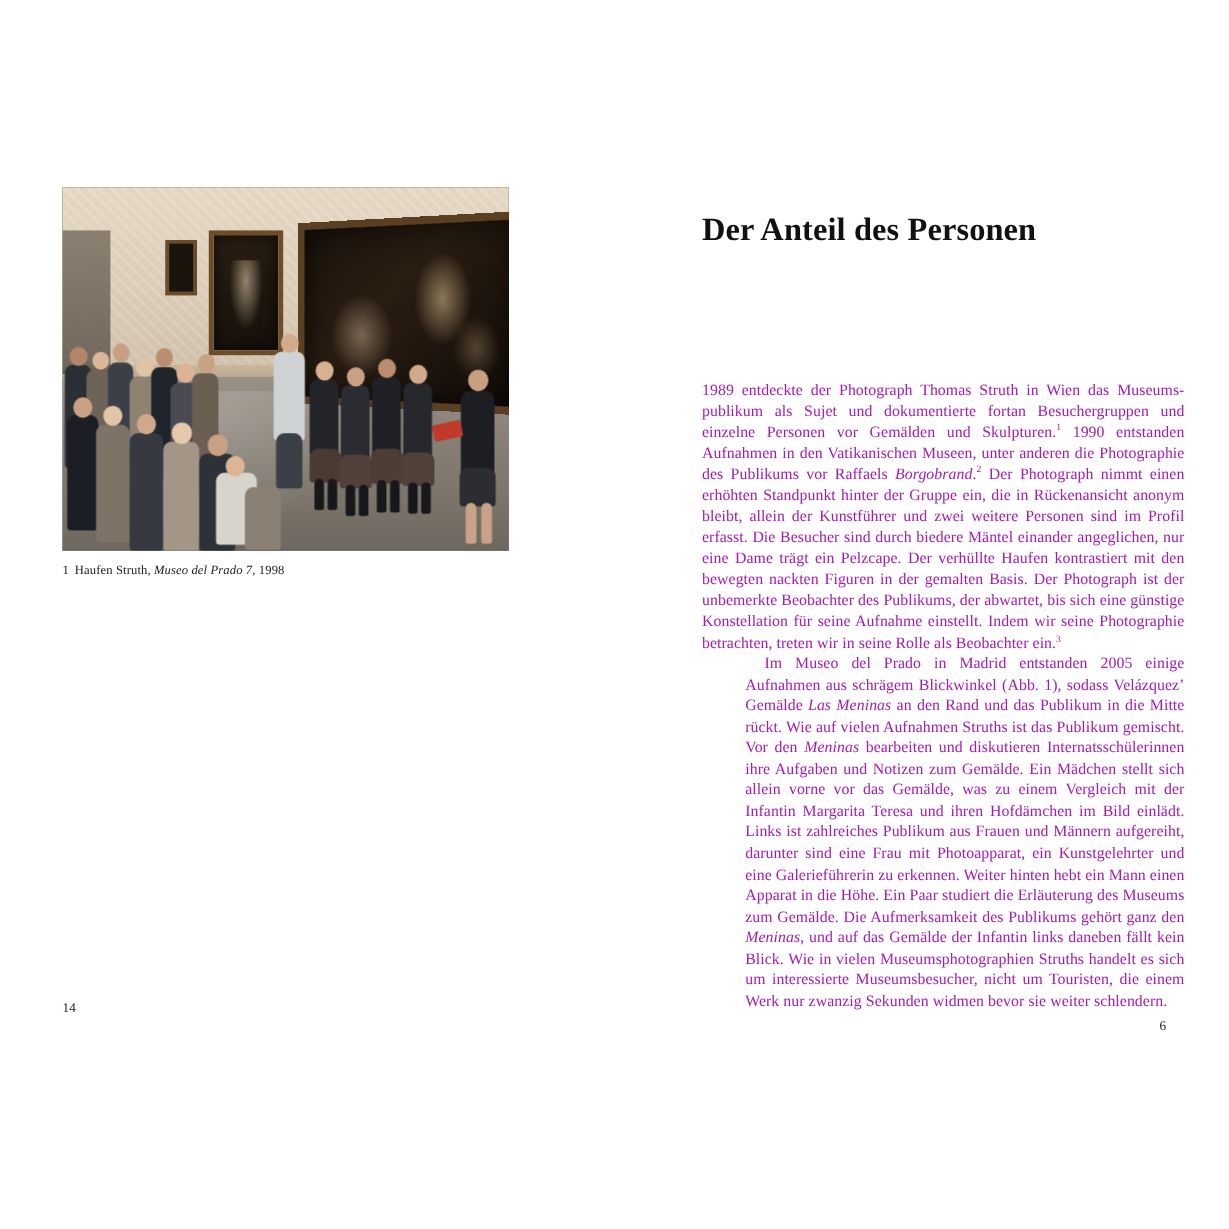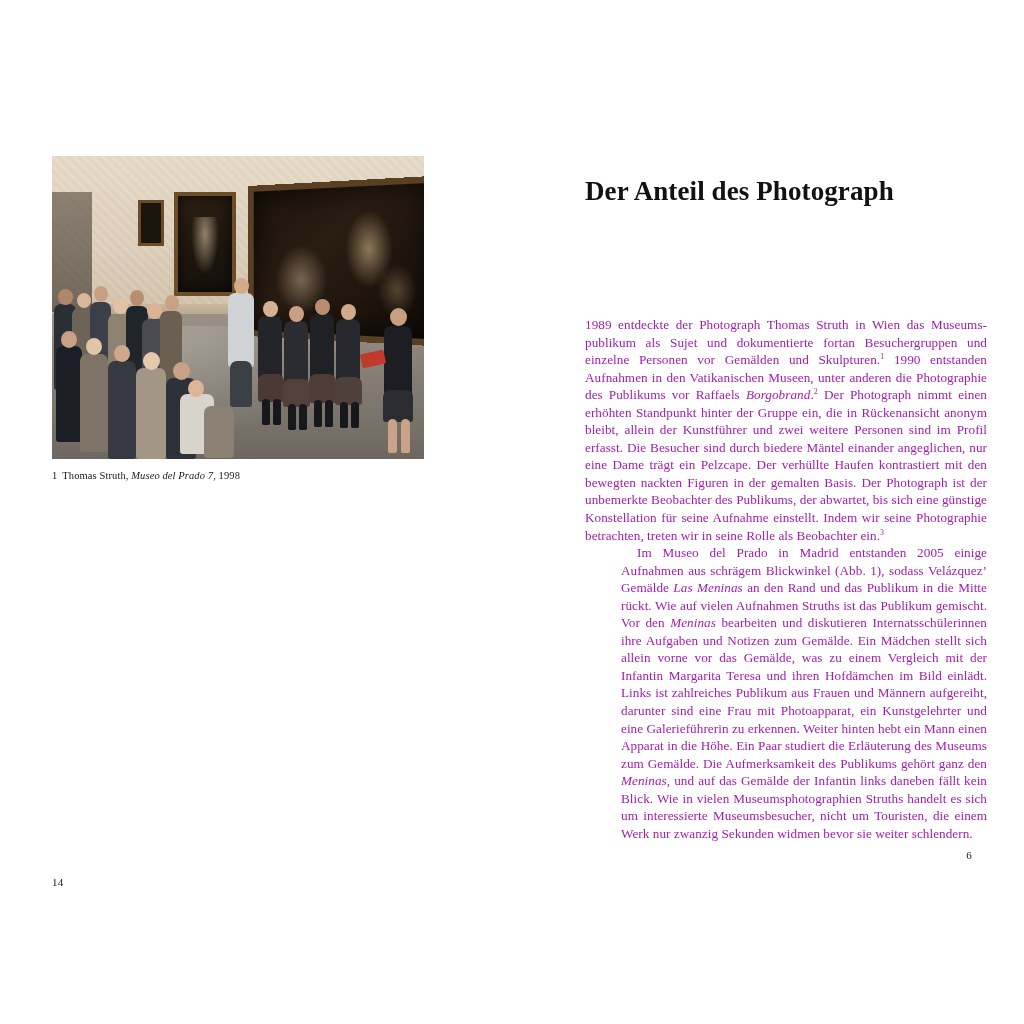--- a/index.html
+++ b/index.html
@@ -148,21 +148,21 @@
   }
   .caption-fig .num { margin-right: 5px; }
   .caption-fig em { font-style: italic; }
 
   .folio {
     position: absolute;
     font-size: 11px;
     color: #1a1a1a;
     letter-spacing: 0.3px;
   }
-  .folio-left { left: 52px; top: 876px; }
+  .folio-left { left: 52px; top: 834px; }
   .folio-right { right: 52px; top: 849px; }
 
   
   .page-right {
     position: absolute;
     left: 512px;
     top: 0;
     width: 512px;
     height: 1024px;
   }
@@ -283,29 +283,29 @@
           <div class="p" style="left:349px; top:263px; width:9px;  height:34px; background:#caa287;"></div>
           <div class="p" style="left:309px; top:196px; width:24px; height:14px; background:#c0392b; transform:rotate(-12deg); border-radius:2px;"></div>
 
           <div class="p" style="left:128px; top:238px; width:34px; height:60px; background:#d8d4cc;"></div>
           <div class="h" style="left:136px; top:224px; width:16px; height:17px; background:#dbb595;"></div>
           <div class="p" style="left:152px; top:250px; width:30px; height:52px; background:#8a8174;"></div>
         </div>
       </div>
 
       <figcaption class="caption-fig">
-        <span class="num">1</span><span>Thomas Struth</span>, <em>Museo del Prado 7</em>, <span>1998</span>
+        <span class="num">1</span><span>Haufen Struth</span>, <em>Museo del Prado 7</em>, <span>1998</span>
       </figcaption>
     </figure>
 
     <div class="folio folio-left">14</div>
   </div>
 
   <div class="page-right">
-    <h1 class="headline">Der Anteil des Photograph</h1>
+    <h1 class="headline">Der Anteil des Personen</h1>
     <div class="bodycol" id="bodycol">
         <p>1989 entdeckte der Photograph Thomas Struth in Wien das Museums­publikum als Sujet und dokumentierte fortan Besuchergruppen und einzelne Personen vor Gemälden und Skulpturen.<sup>1</sup> 1990 entstanden Aufnahmen in den Vatikanischen Museen, unter anderen die Photo­graphie des Publikums vor Raffaels <i>Borgobrand</i>.<sup>2</sup> Der Photograph nimmt einen erhöhten Standpunkt hinter der Gruppe ein, die in Rückenansicht anonym bleibt, allein der Kunstführer und zwei wei­tere Personen sind im Profil erfasst. Die Besucher sind durch biedere Mäntel einander angeglichen, nur eine Dame trägt ein Pelzcape. Der verhüllte Haufen kontrastiert mit den bewegten nackten Figuren in der gemalten Basis. Der Photograph ist der unbemerkte Beobachter des Publikums, der abwartet, bis sich eine günstige Konstellation für seine Aufnahme einstellt. Indem wir seine Photographie betrachten, treten wir in seine Rolle als Beobachter ein.<sup>3</sup></p>
         <p class="indent">Im Museo del Prado in Madrid entstanden 2005 einige Aufnahmen aus schrägem Blickwinkel (Abb. 1), sodass Velázquez’ Gemälde <i>Las Meninas</i> an den Rand und das Publikum in die Mitte rückt. Wie auf vielen Aufnahmen Struths ist das Publikum gemischt. Vor den <i>Meni­nas</i> bearbeiten und diskutieren Internatsschülerinnen ihre Aufgaben und Notizen zum Gemälde. Ein Mädchen stellt sich allein vorne vor das Gemälde, was zu einem Vergleich mit der Infantin Margarita Teresa und ihren Hofdämchen im Bild einlädt. Links ist zahlreiches Publikum aus Frauen und Männern aufgereiht, darunter sind eine Frau mit Photoapparat, ein Kunstgelehrter und eine Galerieführerin zu erkennen. Weiter hinten hebt ein Mann einen Apparat in die Höhe. Ein Paar studiert die Erläuterung des Museums zum Gemälde. Die Aufmerksamkeit des Publikums gehört ganz den <i>Meninas</i>, und auf das Gemälde der Infantin links daneben fällt kein Blick. Wie in vielen Museumsphotographien Struths handelt es sich um interessierte Museumsbesucher, nicht um Touristen, die einem Werk nur zwan­zig Sekunden widmen bevor sie weiter schlendern.</p>
       </div>
     <div class="folio folio-right">6</div>
   </div>
 
 </div>
 
 </body></html>

